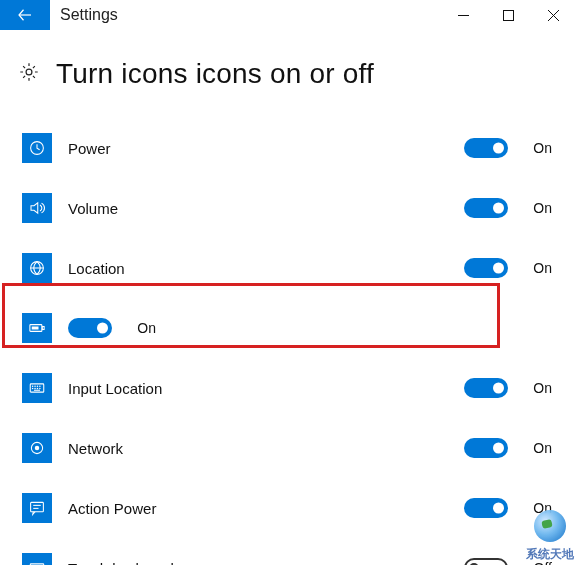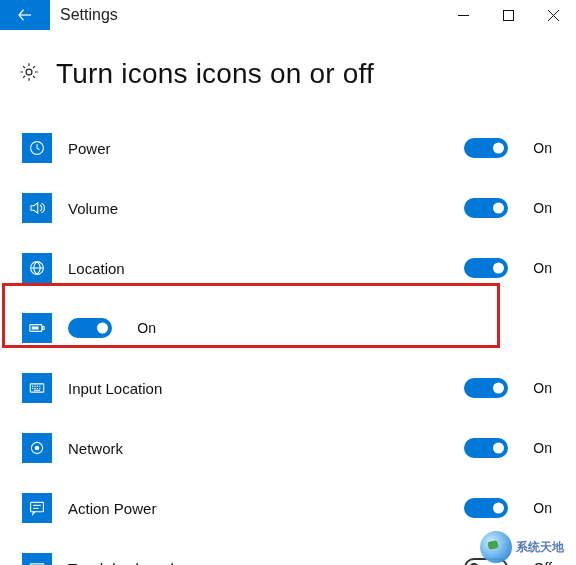--- a/index.html
+++ b/index.html
@@ -121,30 +121,31 @@
     position: absolute;
     border: 3px solid #d62121;
     left: 2px;
     top: 283px;
     width: 498px;
     height: 65px;
     pointer-events: none;
   }
   .watermark {
     position: absolute;
-    right: 12px;
+    right: 2px;
     bottom: 2px;
     display: flex;
     align-items: center;
     gap: 4px;
     font-size: 12px;
     color: #4a72b5;
     font-weight: 600;
     font-family: "Microsoft YaHei", Arial, sans-serif;
     opacity: 0.95;
+    flex-direction: column;
   }
   .watermark .globe {
     width: 32px;
     height: 32px;
     border-radius: 50%;
     background: radial-gradient(circle at 35% 35%, #cfe8ff 0%, #6bb6ef 45%, #2d86d4 80%);
     position: relative;
   }
   .watermark .globe::after {
     content: "";

